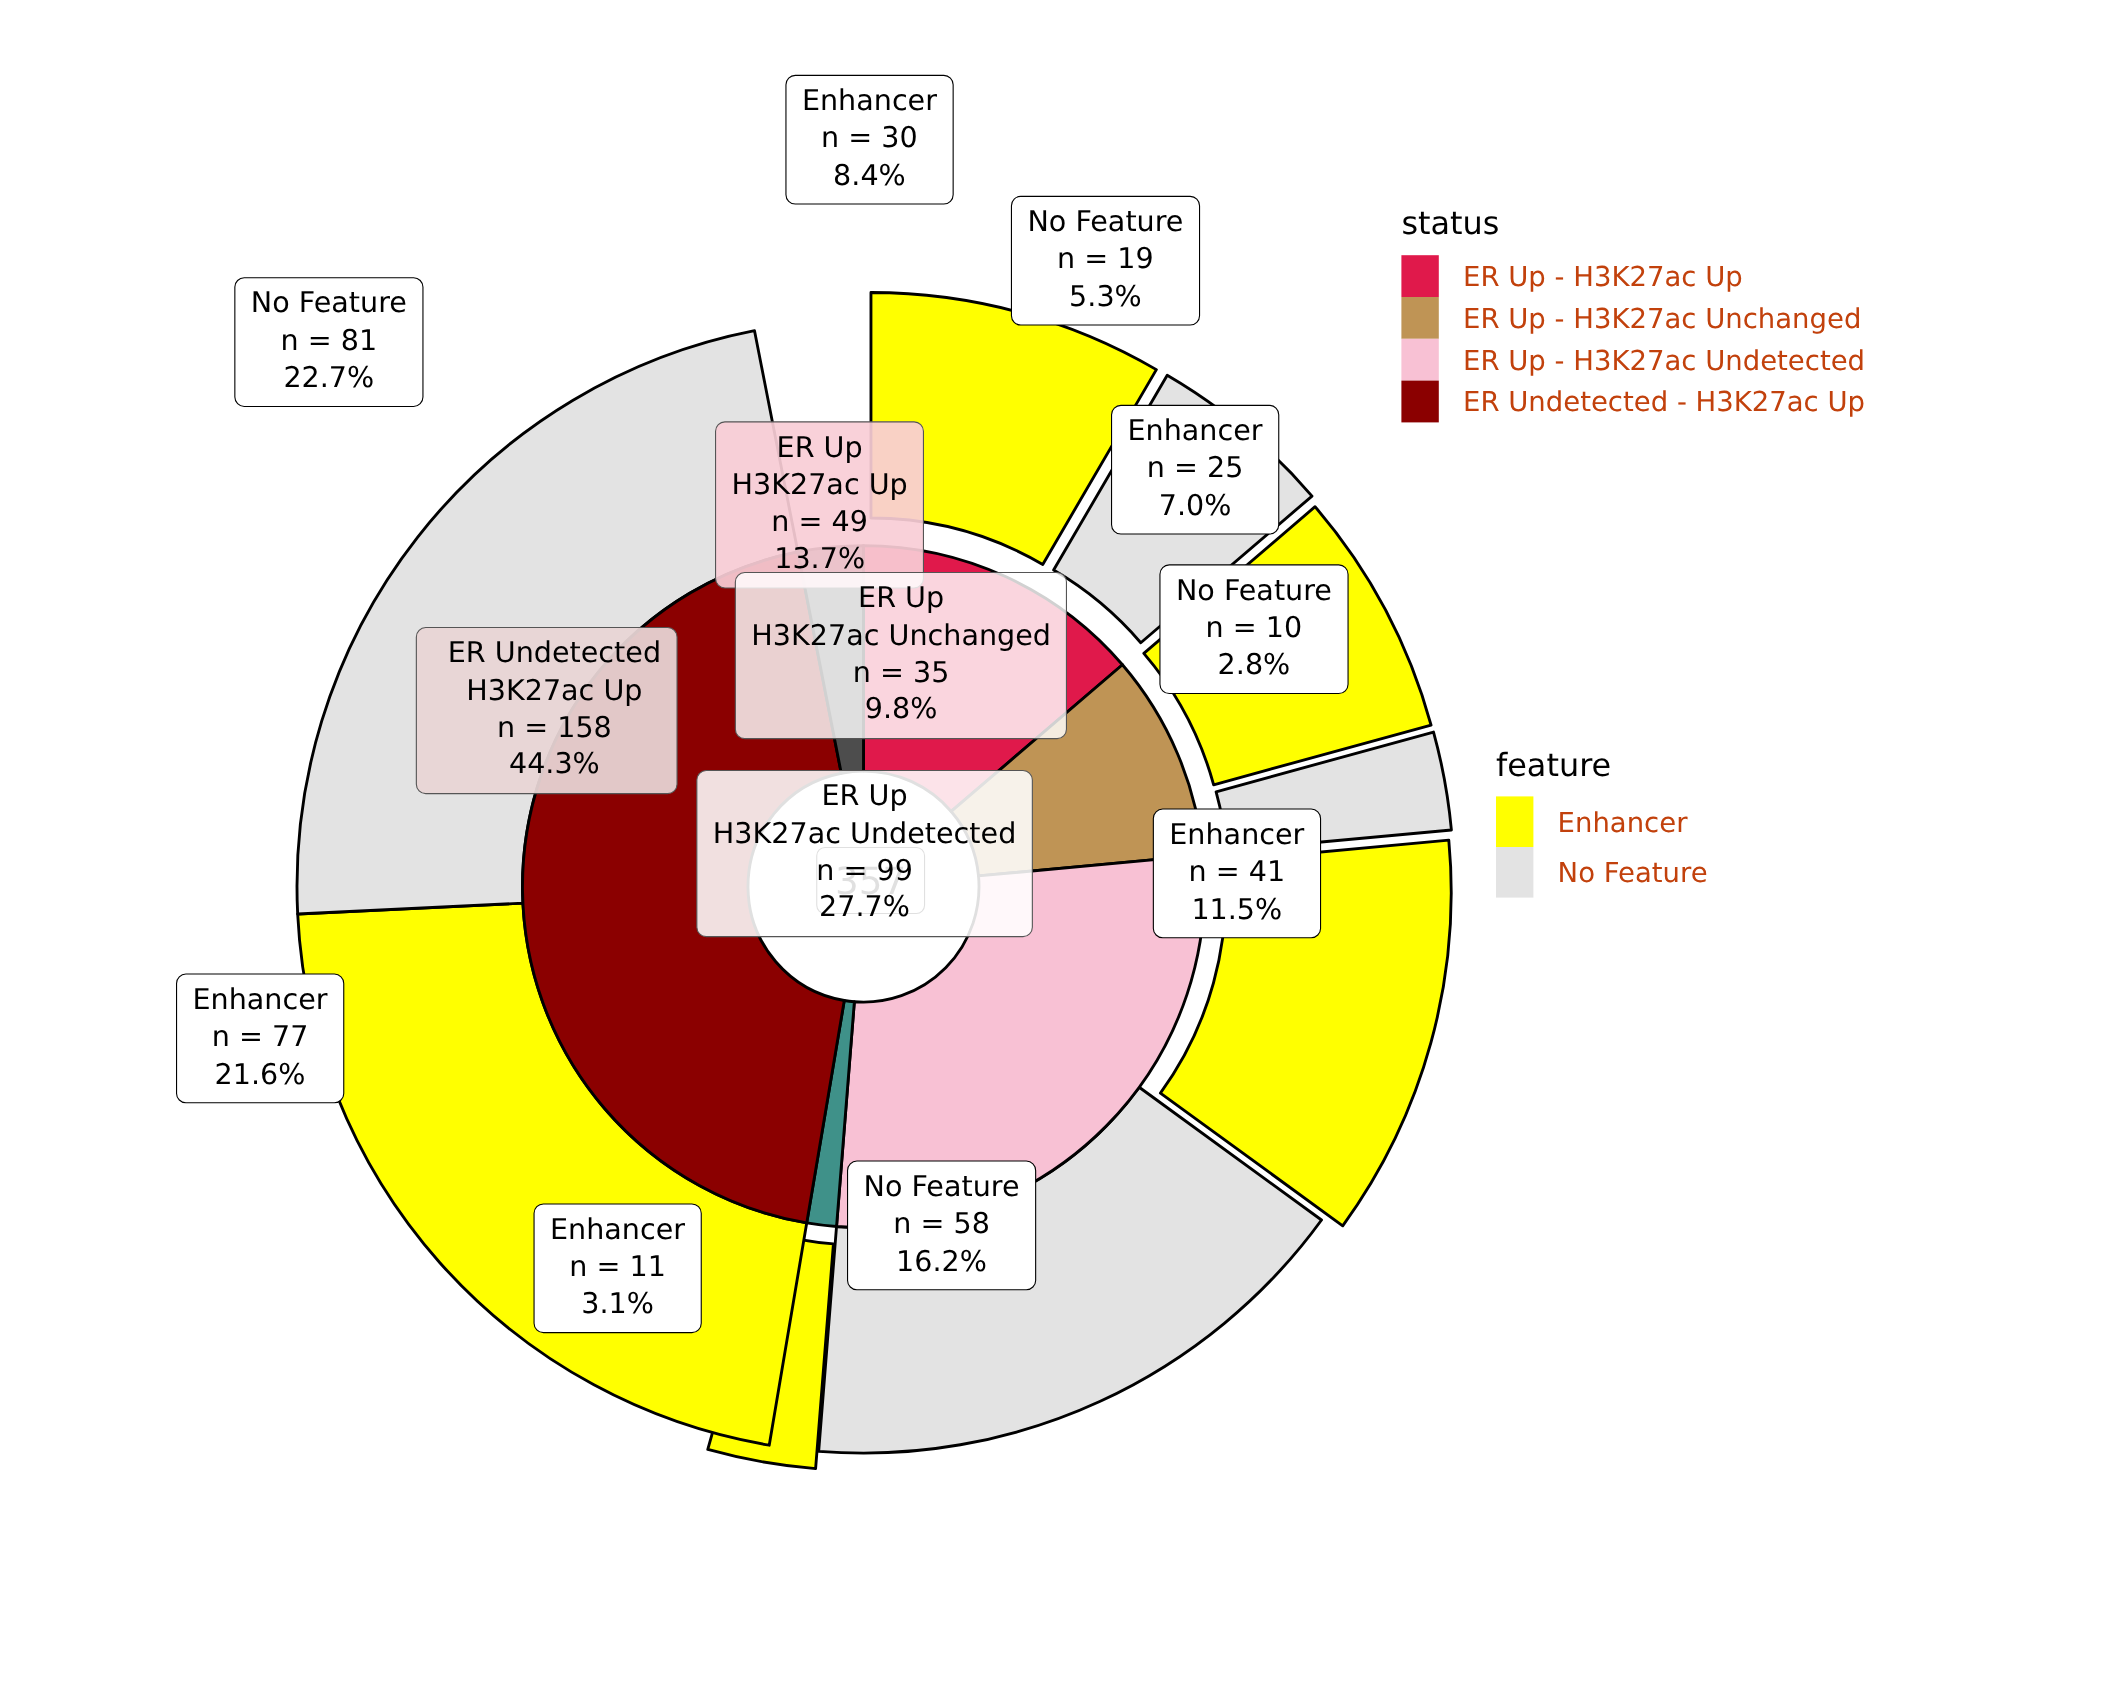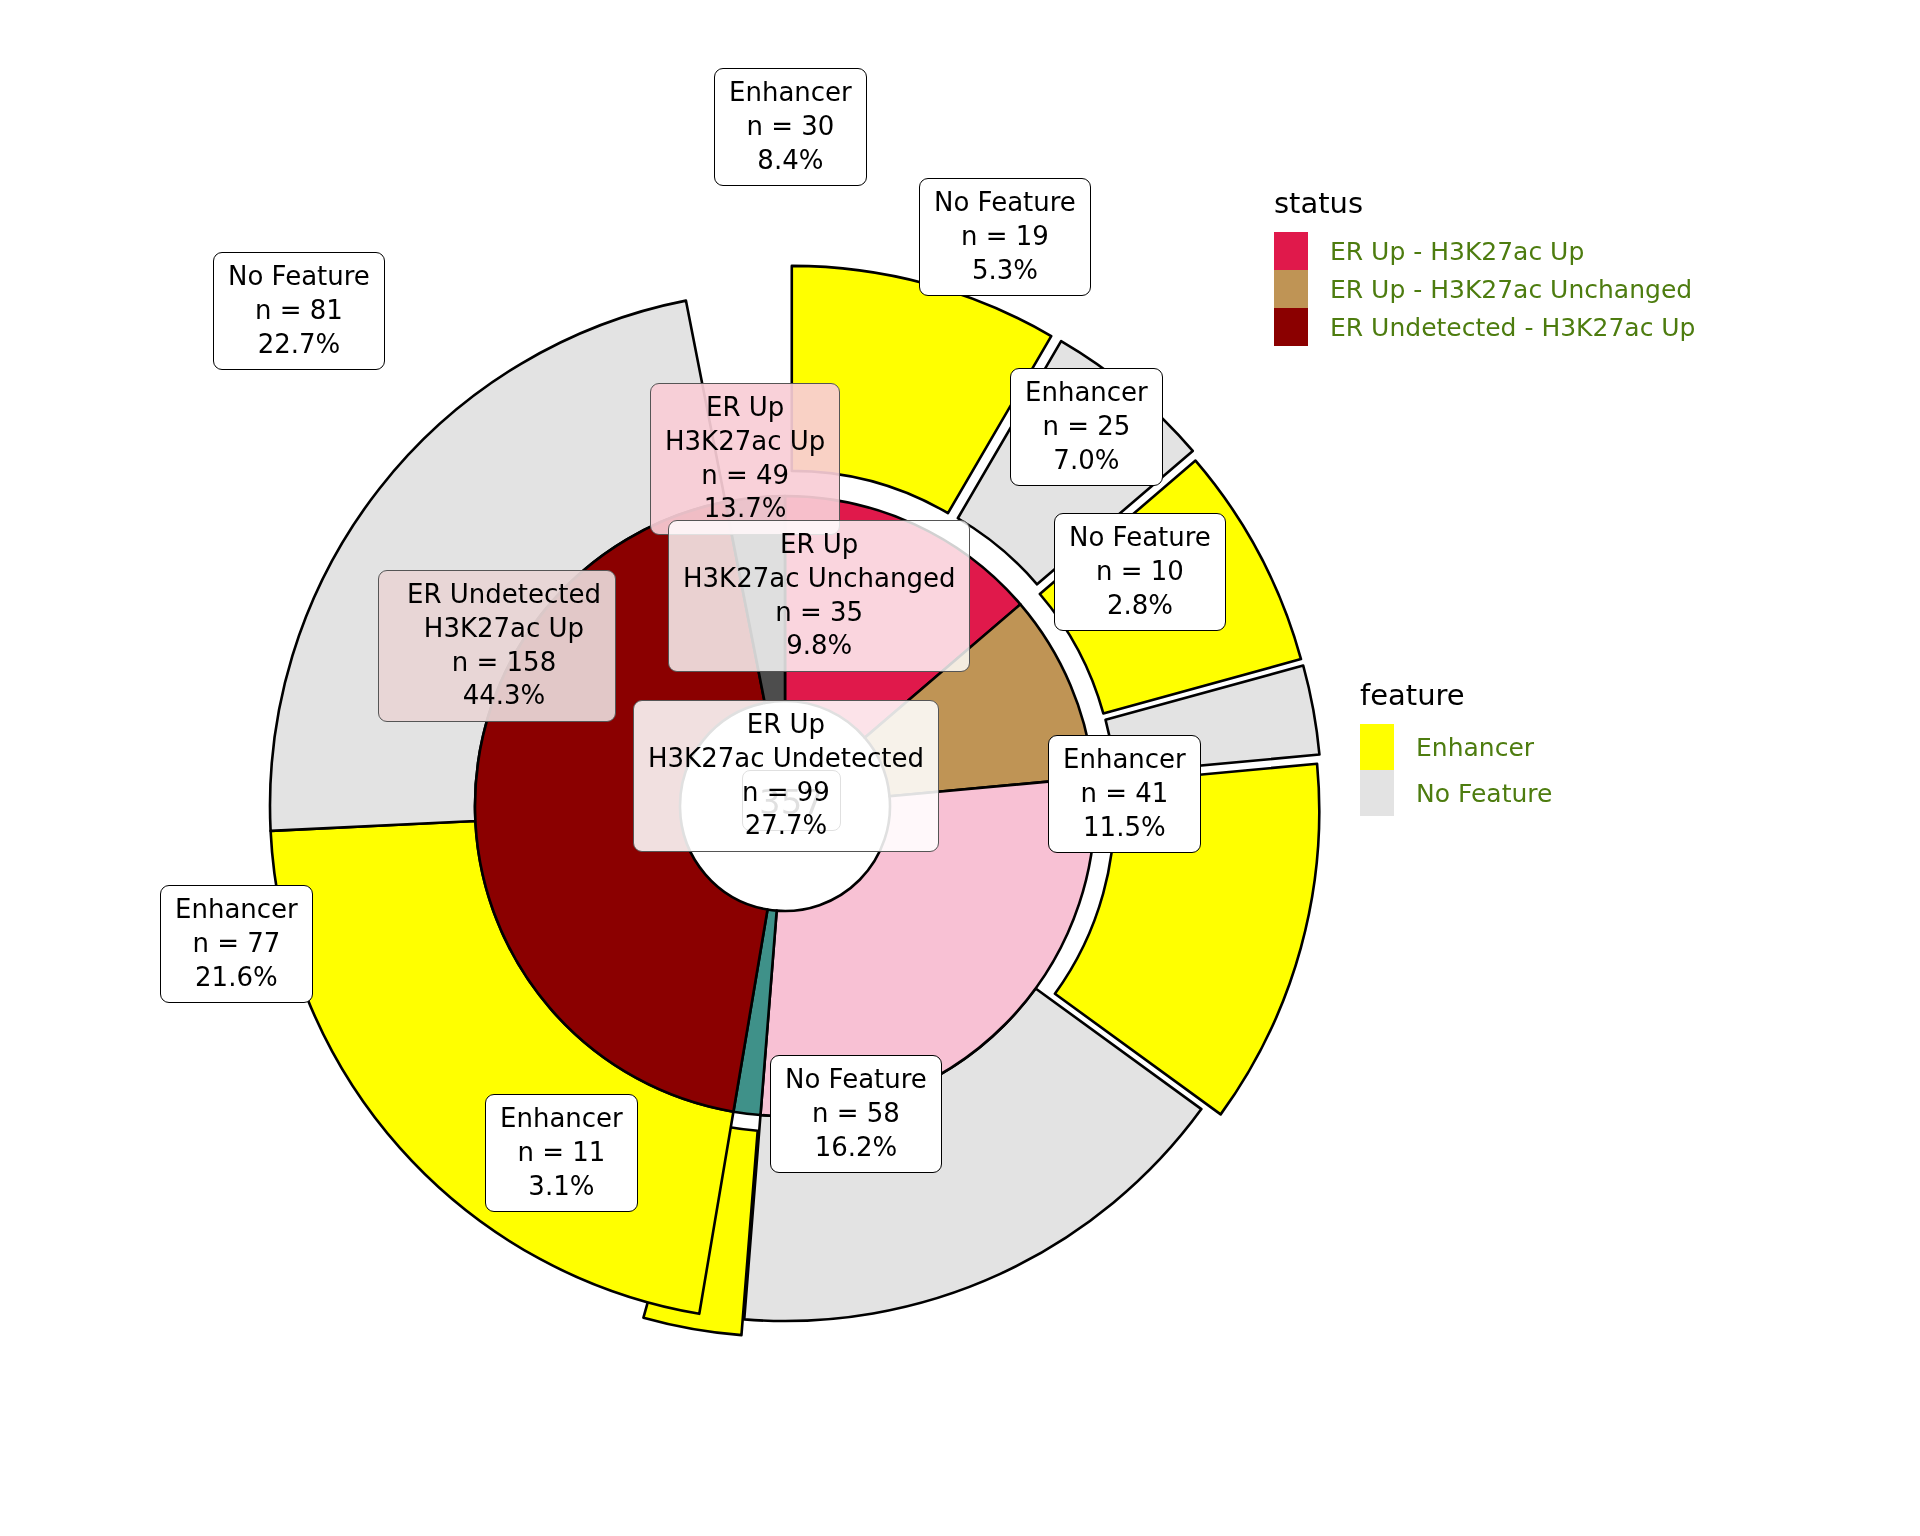--- a/index.html
+++ b/index.html
@@ -31,21 +31,21 @@
   .lbl.inner-a{background:rgba(248,205,214,0.92);}
   .lbl.inner-b{background:rgba(255,255,255,0.82);}
   .lbl.inner-c{background:rgba(255,255,255,0.88);}
   .lbl.inner-d{background:rgba(232,212,212,0.94);}
 
   .legend{position:absolute;}
   .legend-title{font-size:29px;color:#000;margin-bottom:12px;}
   .legend-row{display:flex;align-items:center;height:38px;}
   .swatch{width:34px;height:38px;flex:0 0 34px;}
   .legend-row.status .swatch{height:38px;}
-  .legend-label{font-size:25px;color:#4d7c0f;margin-left:22px;white-space:nowrap;}
+  .legend-label{font-size:25px;color:#c2410c;margin-left:22px;white-space:nowrap;}
   .legend-rows{display:flex;flex-direction:column;}
   .legend.status-legend .legend-rows{gap:0;}
   .legend.feature-legend .legend-row{height:46px;}
   .legend.feature-legend .swatch{height:46px;}
 </style>
 </head>
 <body>
 
 <div id="stage">
 
@@ -175,20 +175,24 @@
     <div class="legend-rows" id="status-legend-rows">
         <div class="legend-row status">
           <div class="swatch" style="background: rgb(224, 25, 75);"></div>
           <div class="legend-label">ER Up - H3K27ac Up</div>
         </div>
         <div class="legend-row status">
           <div class="swatch" style="background: rgb(191, 148, 85);"></div>
           <div class="legend-label">ER Up - H3K27ac Unchanged</div>
         </div>
         <div class="legend-row status">
+          <div class="swatch" style="background: rgb(248, 193, 212);"></div>
+          <div class="legend-label">ER Up - H3K27ac Undetected</div>
+        </div>
+        <div class="legend-row status">
           <div class="swatch" style="background: rgb(139, 0, 0);"></div>
           <div class="legend-label">ER Undetected - H3K27ac Up</div>
         </div>
       </div>
   </div>
 
   <div class="legend feature-legend" style="left:1360px;top:678px;">
     <div class="legend-title">feature</div>
     <div class="legend-rows" id="feature-legend-rows">
         <div class="legend-row feature">

